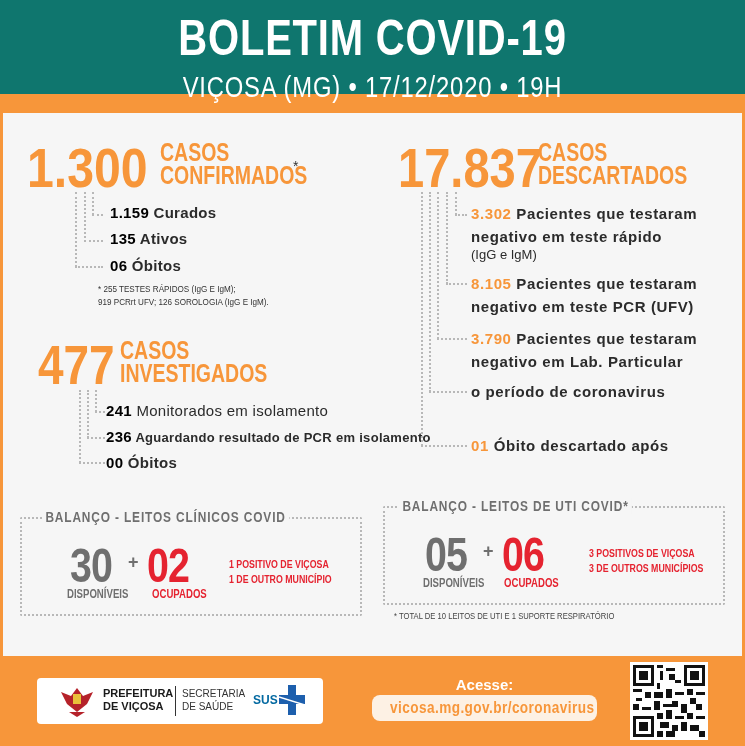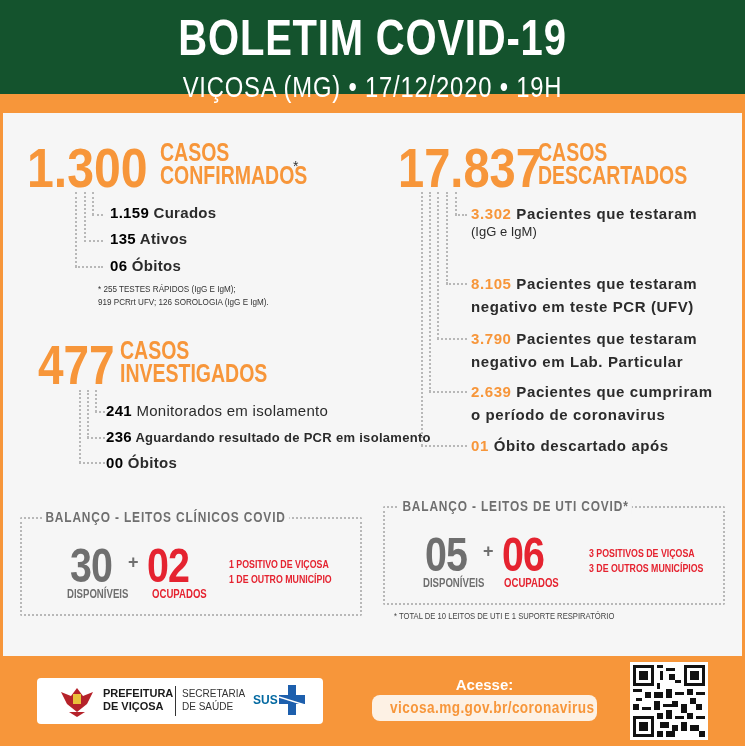--- a/index.html
+++ b/index.html
@@ -5,21 +5,21 @@
   * { box-sizing: border-box; margin: 0; padding: 0; }
   html, body { width: 745px; height: 746px; overflow: hidden; }
   body {
     background: #f7963a;
     font-family: "Liberation Sans", "DejaVu Sans", sans-serif;
     position: relative;
     color: #2b2b2b;
   }
   .header {
     position: absolute; left: 0; top: 0; width: 745px; height: 94px;
-    background: #14532d; color: #fff; text-align: center;
+    background: #0f766e; color: #fff; text-align: center;
   }
   .header .title {
     position: absolute; left: 0; width: 100%; top: 10px;
     font-size: 50px; font-weight: 700; letter-spacing: 1px;
     transform: scaleX(0.8); transform-origin: center;
     line-height: 56px;
   }
   .header .subtitle {
     position: absolute; left: 0; width: 100%; top: 70px;
     font-size: 29px; font-weight: 400; letter-spacing: 1px;
@@ -148,32 +148,32 @@
 <div class="vdot" style="left:446px; top:192px; height:92px;"></div>
 <div class="vdot" style="left:455px; top:192px; height:23px;"></div>
 <div class="hdot" style="left:455px; top:214px; width:12px;"></div>
 <div class="hdot" style="left:446px; top:283px; width:21px;"></div>
 <div class="hdot" style="left:437px; top:338px; width:30px;"></div>
 <div class="hdot" style="left:429px; top:391px; width:38px;"></div>
 <div class="hdot" style="left:421px; top:445px; width:46px;"></div>
 
 <div class="abs item2" style="left:471px; top:202px;">
   <div><span class="n">3.302</span> <span>Pacientes que testaram</span></div>
+  <div>negativo em teste rápido</div>
   <div style="font-size:13px; line-height:14px; font-weight:400; letter-spacing:0;">(IgG e IgM)</div>
 </div>
 <div class="abs item2" style="left:471px; top:272px;">
   <div><span class="n">8.105</span> <span>Pacientes que testaram</span></div>
   <div>negativo em teste PCR (UFV)</div>
 </div>
 <div class="abs item2" style="left:471px; top:327px;">
   <div><span class="n">3.790</span> <span>Pacientes que testaram</span></div>
   <div>negativo em Lab. Particular</div>
 </div>
 <div class="abs item2" style="left:471px; top:380px;">
-  <div><span class="n">2.639</span> <span>Pacientes que cumpriram</span></div>
   <div>o período de coronavirus</div>
 </div>
 <div class="abs item2" style="left:471px; top:434px;">
   <div><span class="n">01</span> <span>Óbito descartado após</span></div>
 </div>
 
 <div class="box" style="left:20px; top:509px; width:342px; height:99px;">
   <div class="box-title" style="left:20px;">BALANÇO - LEITOS CLÍNICOS COVID</div>
   <div class="abs bednum gray" style="left:48px; top:23px;">30</div>
   <div class="abs plus" style="left:106px; top:33px;">+</div>

